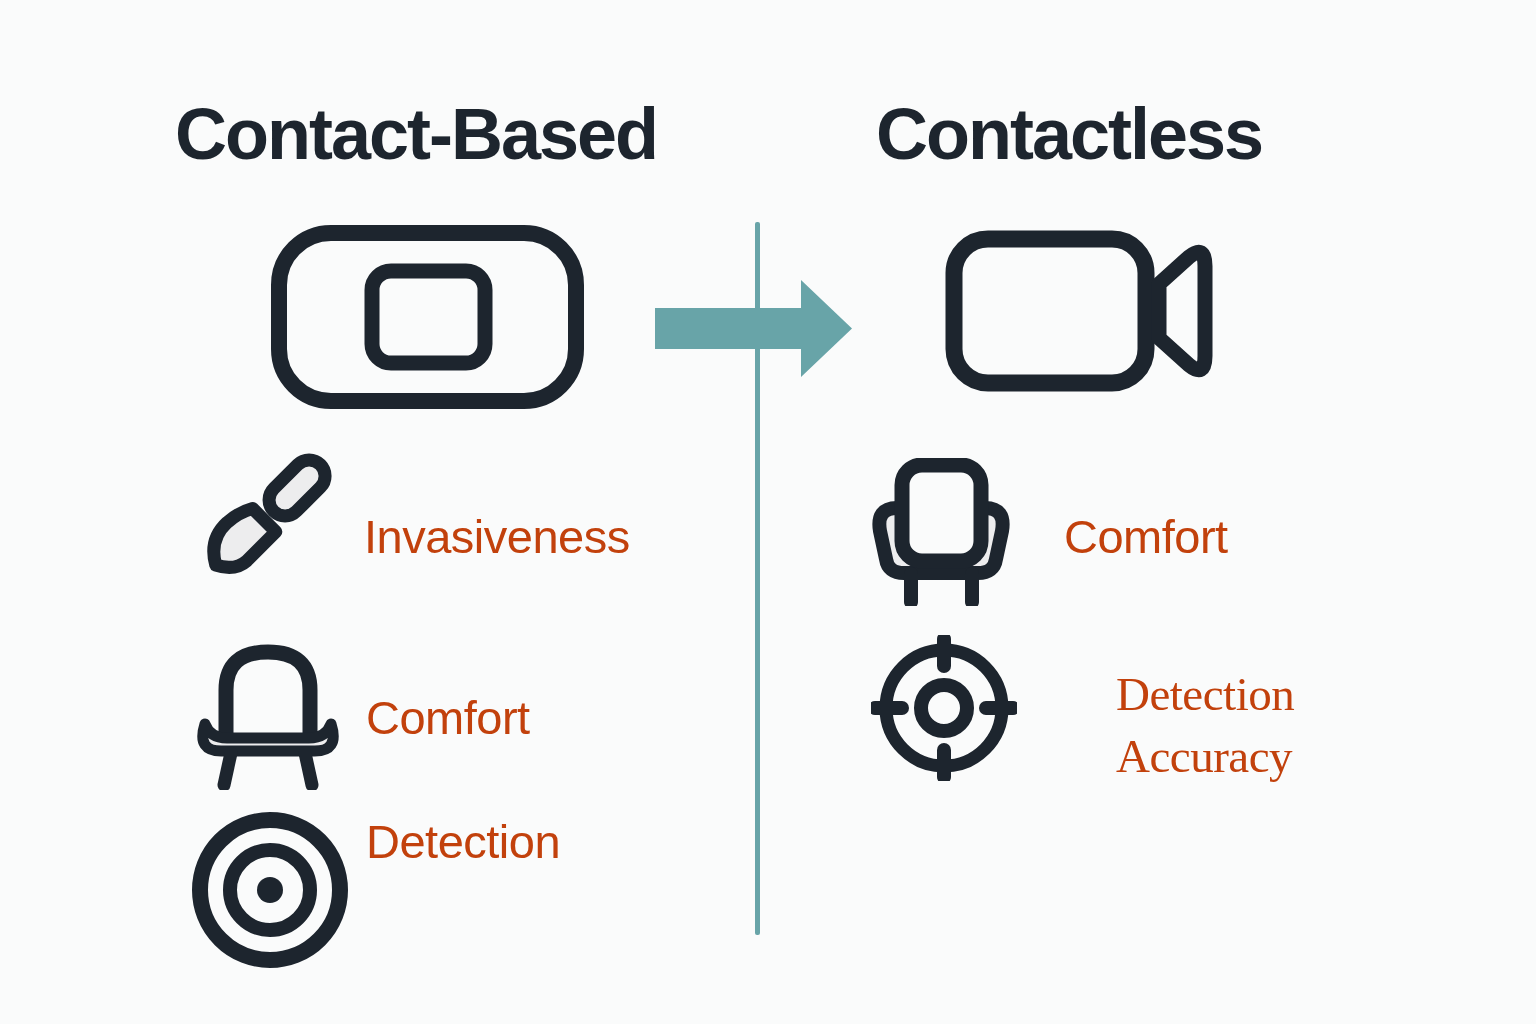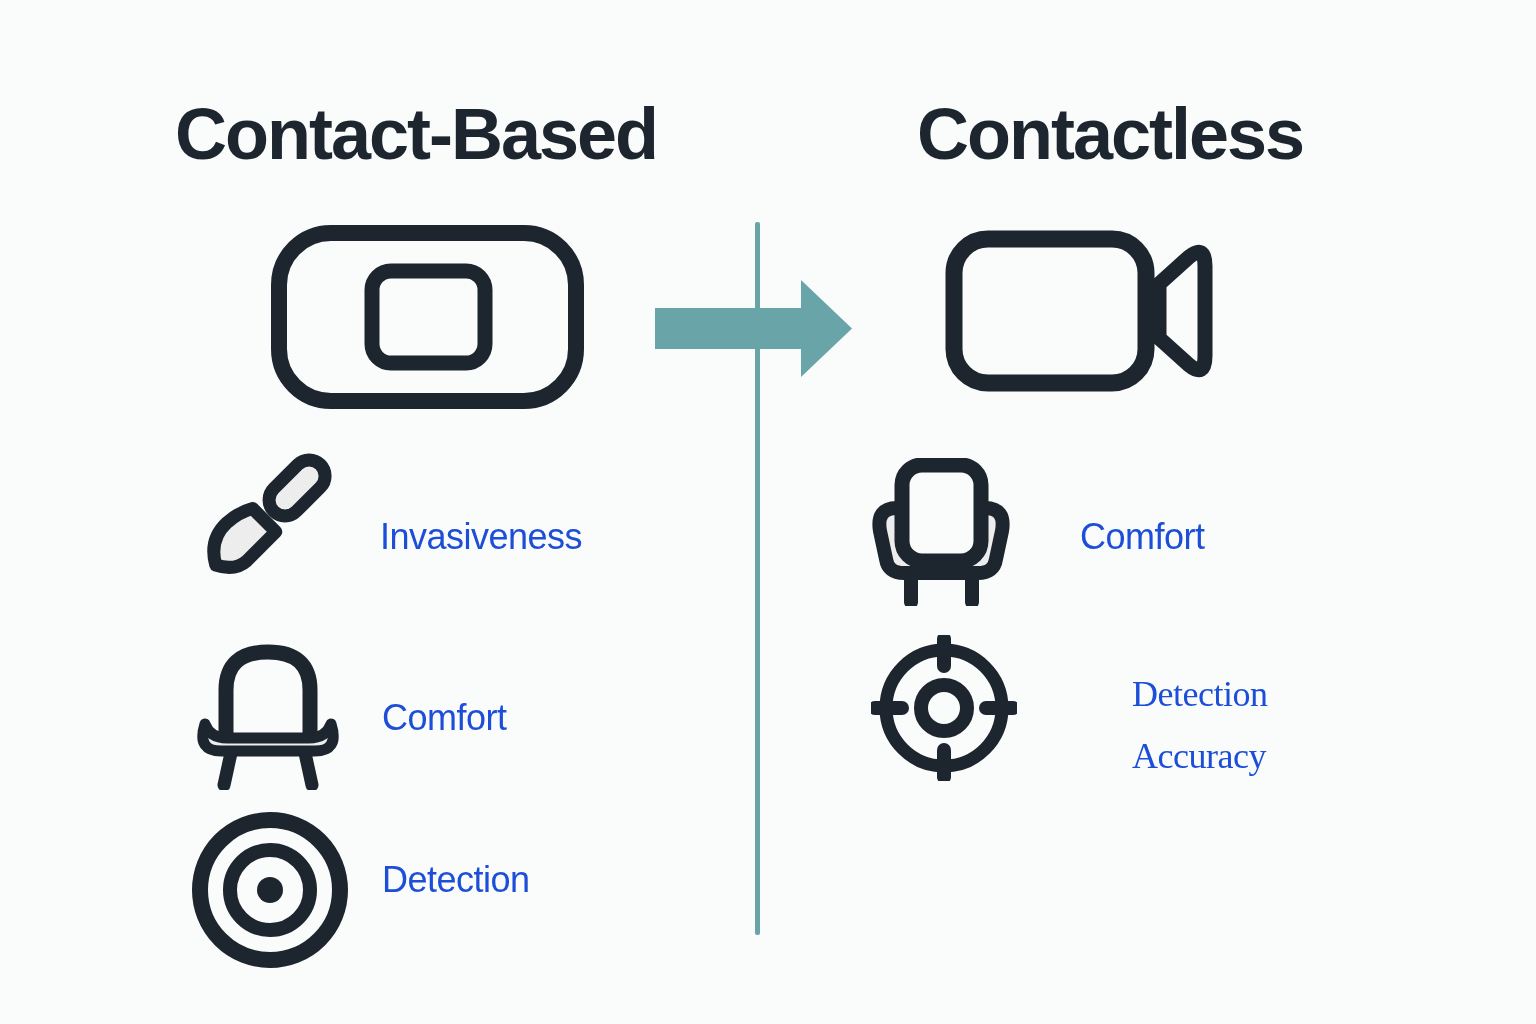--- a/index.html
+++ b/index.html
@@ -16,27 +16,26 @@
   .abs{position:absolute;}
   .title{
     font-size:72px;
     font-weight:700;
     letter-spacing:-2px;
     color:#1d252e;
     line-height:80px;
     white-space:nowrap;
   }
   .label{
-    font-size:36px;
+    font-size:47px;
     font-weight:500;
     letter-spacing:-0.5px;
-    color:#1d4ed8;
+    color:#c2410c;
     line-height:58px;
     white-space:nowrap;
-    margin-left:16px;
   }
   .label.wrap{white-space:normal;line-height:62px;width:260px;}
   .divider{
     width:5px;height:713px;
     background:#68a4a8;
     border-radius:2px;
   }
   svg{display:block;}
   .ink{stroke:#1d252e;fill:none;stroke-linejoin:round;}
   .ink-fill{fill:#1d252e;}
@@ -69,29 +68,29 @@
     <path class="ink" d="M38 115 L31 147" stroke-width="13" stroke-linecap="round"></path>
     <path class="ink" d="M112 115 L119 147" stroke-width="13" stroke-linecap="round"></path>
   </svg>
   <div class="abs label" style="left:366px;top:689px;">Comfort</div>
 
   <svg class="abs" style="left:192px;top:812px;" width="156" height="156" viewBox="0 0 156 156">
     <circle class="ink" cx="78" cy="78" r="70" stroke-width="16"></circle>
     <circle class="ink" cx="78" cy="78" r="40" stroke-width="14"></circle>
     <circle class="ink-fill" cx="78" cy="78" r="13"></circle>
   </svg>
-  <div class="abs label" style="left:366px;top:851px;">Detection</div>
+  <div class="abs label" style="left:366px;top:813px;">Detection</div>
 
   <div class="abs divider" style="left:755px;top:222px;"></div>
 
   <svg class="abs" style="left:655px;top:280px;" width="197" height="97" viewBox="0 0 197 97">
     <polygon points="0,28 146,28 146,0 197,48.5 146,97 146,69 0,69" fill="#68a4a8"></polygon>
   </svg>
 
-  <div class="abs title" style="left:876px;top:94px;margin-left:41px;">Contactless</div>
+  <div class="abs title" style="left:876px;top:94px;">Contactless</div>
 
   <svg class="abs" style="left:945px;top:230px;" width="270" height="162" viewBox="0 0 270 162">
     <rect class="ink" x="9" y="9" width="192" height="144" rx="34" stroke-width="17"></rect>
     <path class="ink" d="M214 54 L244 27 Q260 14 260 36 L260 126 Q260 148 244 135 L214 108 Z" stroke-width="15"></path>
   </svg>
 
   <svg class="abs" style="left:868px;top:458px;" width="146" height="148" viewBox="0 0 146 148">
     <path class="soft" d="M29 50 Q8 50 12 73 L18 101 Q20 115 36 115 L110 115 Q126 115 128 101 L134 73 Q138 50 117 50 L29 50 Z" stroke-width="14"></path>
     <rect class="bgfill" x="34" y="7" width="79" height="96" rx="20" stroke-width="15"></rect>
     <path class="ink" d="M43 116 L43 144" stroke-width="14" stroke-linecap="round"></path>

